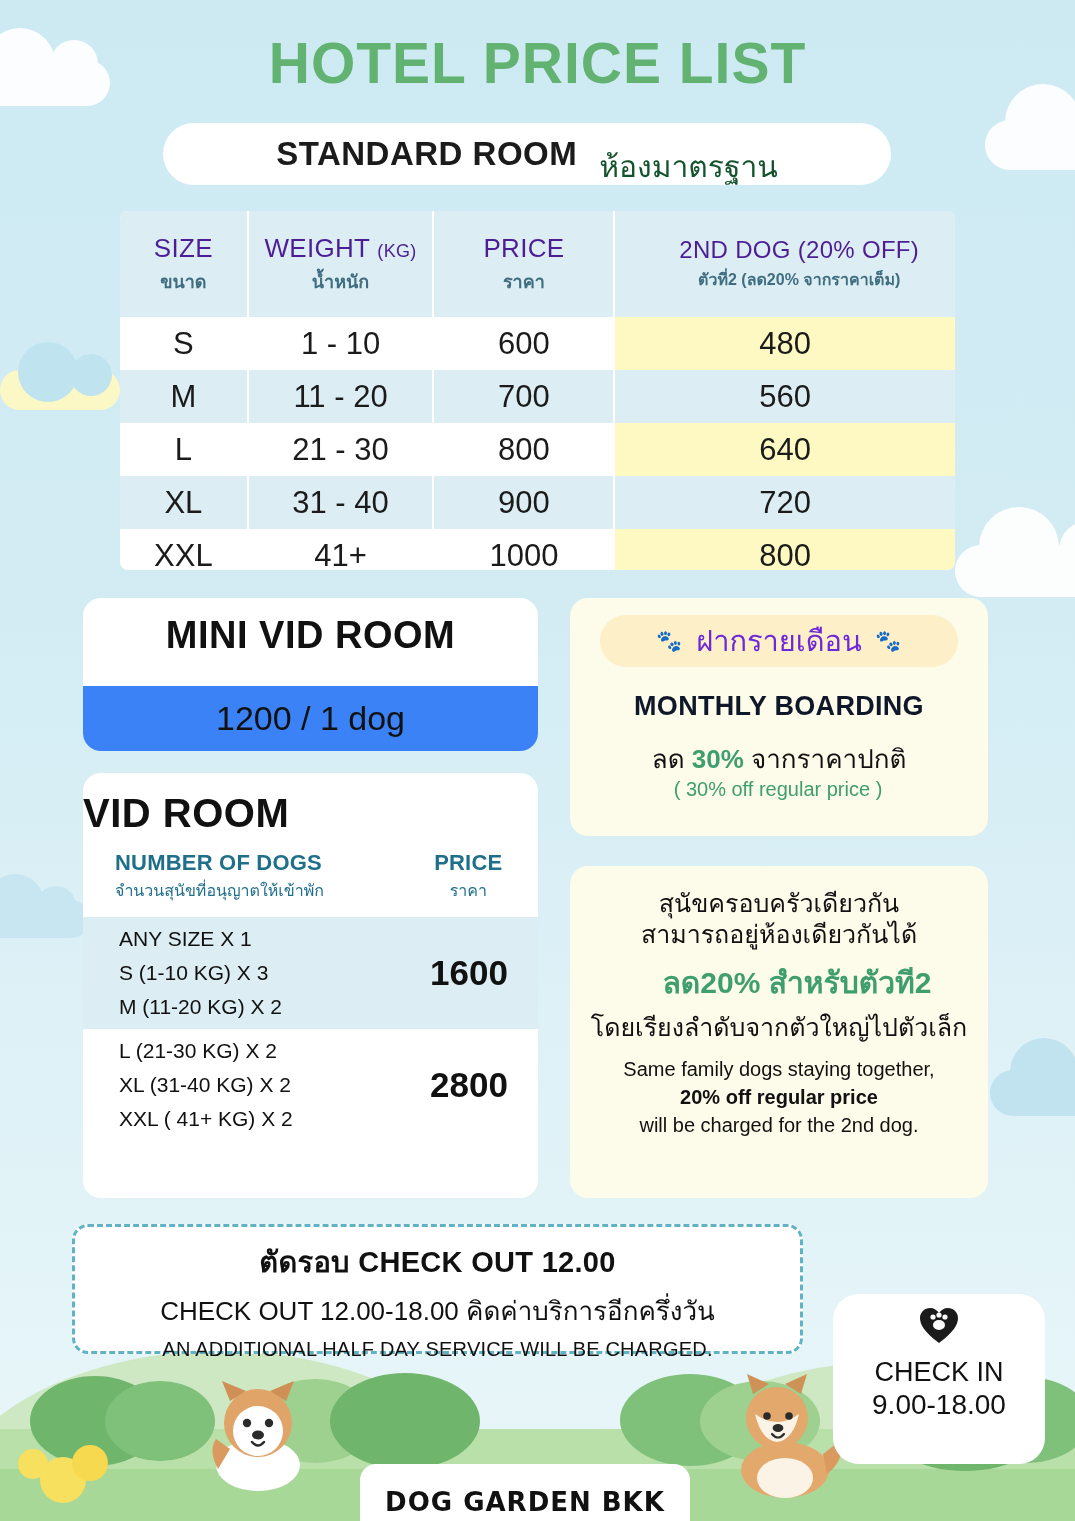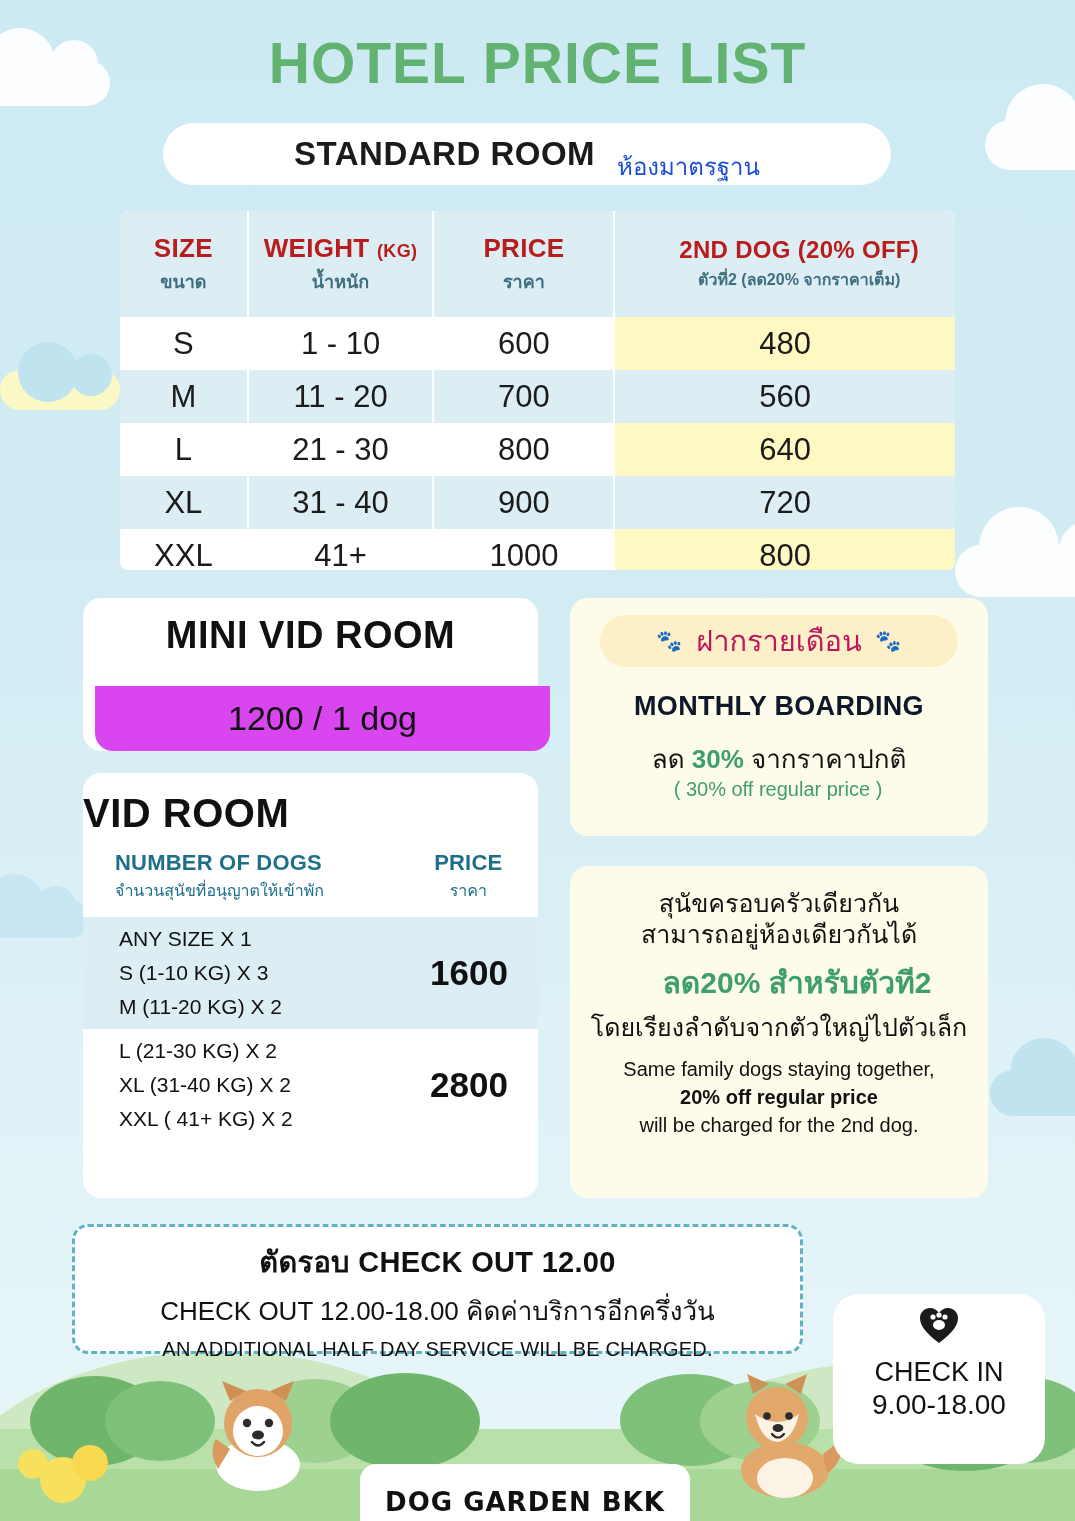--- a/index.html
+++ b/index.html
@@ -107,21 +107,21 @@
     border-radius: 34px;
     display: flex;
     align-items: center;
     justify-content: center;
     gap: 22px;
   }
   .subtitle-en {
     font-size: 33px; font-weight: bold; color: #1b1b1b; letter-spacing: .5px;
   }
   .subtitle-th {
-    font-size: 24px; color: #1d4ed8; margin-top: 24px;
+    font-size: 30px; color: #14532d; margin-top: 24px;
   }
 
   
   .table-card {
     position: absolute;
     left: 120px; top: 211px;
     width: 835px; height: 359px;
     background: #ffffff;
     border-radius: 8px;
     overflow: hidden;
@@ -135,21 +135,21 @@
     vertical-align: middle;
   }
   table.price thead th {
     background: #dceef3;
     padding: 12px 0 12px 0;
     height: 82px;
     border-right: 2px solid #ffffff;
   }
   table.price thead th:last-child { border-right: none; padding-left: 28px; }
   .th-en {
-    font-size: 26px; font-weight: bold; color: #b91c1c; letter-spacing: .3px;
+    font-size: 26px; font-weight: normal; color: #4c1d95; letter-spacing: .3px;
   }
   .th-en .kg { font-size: 18px; }
   .th-en.small { font-size: 24px; }
   .th-th {
     font-size: 18px; color: #3f6e80; margin-top: 3px;
   }
   .th-th.tiny { font-size: 16px; }
 
   table.price tbody td {
     height: 51px;
@@ -176,23 +176,23 @@
     border-radius: 18px;
   }
 
   
   #mini-card { left: 83px; top: 598px; width: 455px; height: 153px; }
   .mini-title {
     text-align: center; font-size: 38px; font-weight: bold; color: #111;
     margin-top: 16px; letter-spacing: .5px;
   }
   .mini-price-band {
-    position: absolute; left: 12px; bottom: 0;
+    position: absolute; left: 0; bottom: 0;
     width: 455px; height: 65px;
-    background: #d946ef;
+    background: #3b82f6;
     border-radius: 0 0 18px 18px;
     display: flex; align-items: center; justify-content: center;
     font-size: 34px; color: #111;
   }
 
   
   #vid-card { left: 83px; top: 773px; width: 455px; height: 425px; }
   .vid-title {
     text-align: left; font-size: 40px; font-weight: bold; color: #111;
     margin-top: 18px; letter-spacing: .5px;
@@ -214,21 +214,21 @@
 
   
   #monthly-card { left: 570px; top: 598px; width: 418px; height: 238px; }
   .monthly-pill {
     position: absolute; left: 30px; top: 17px;
     width: 358px; height: 52px;
     background: #fdf0c8;
     border-radius: 26px;
     display: flex; align-items: center; justify-content: center; gap: 14px;
   }
-  .monthly-pill-text { font-size: 29px; color: #be185d; }
+  .monthly-pill-text { font-size: 29px; color: #6d28d9; }
   .paw { font-size: 21px; color: #e9b44c; }
   .monthly-en {
     position: absolute; left: 0; top: 93px; width: 418px;
     text-align: center; font-size: 27px; font-weight: bold; color: #0f172a; letter-spacing: .3px;
   }
   .monthly-th {
     position: absolute; left: 0; top: 140px; width: 418px;
     text-align: center; font-size: 26px; color: #111;
   }
   .monthly-th b { color: #3f9e6e; font-weight: bold; }

